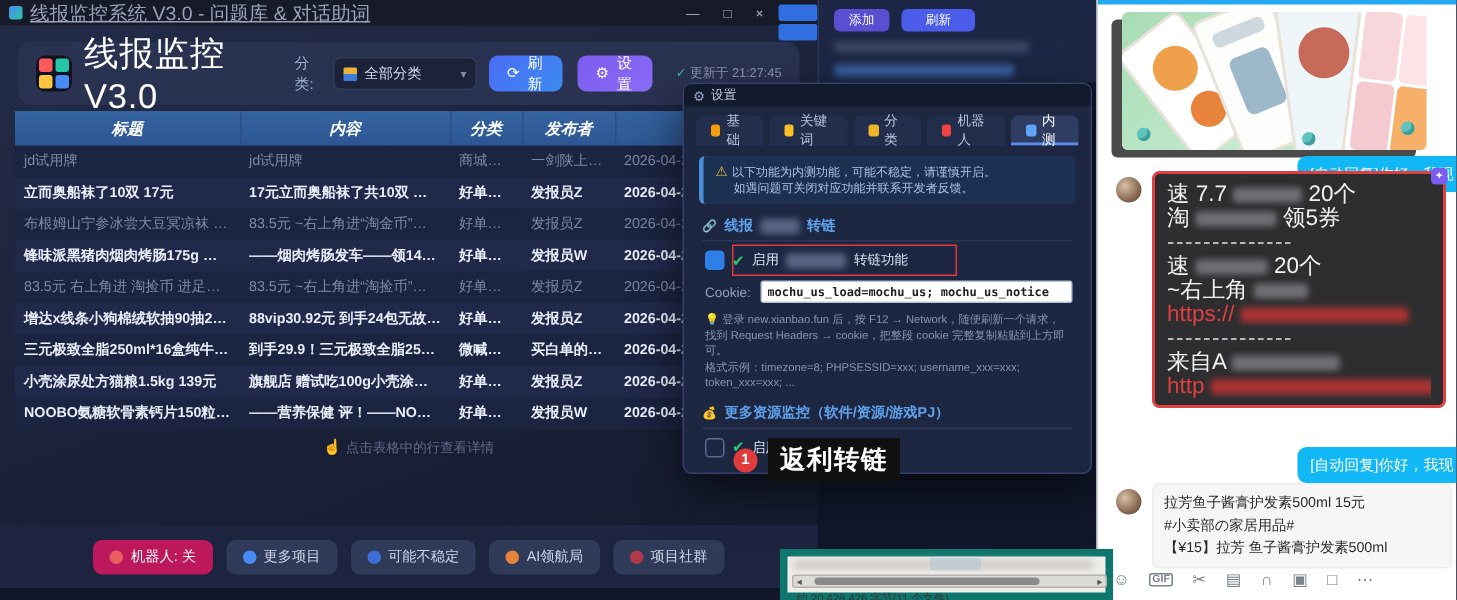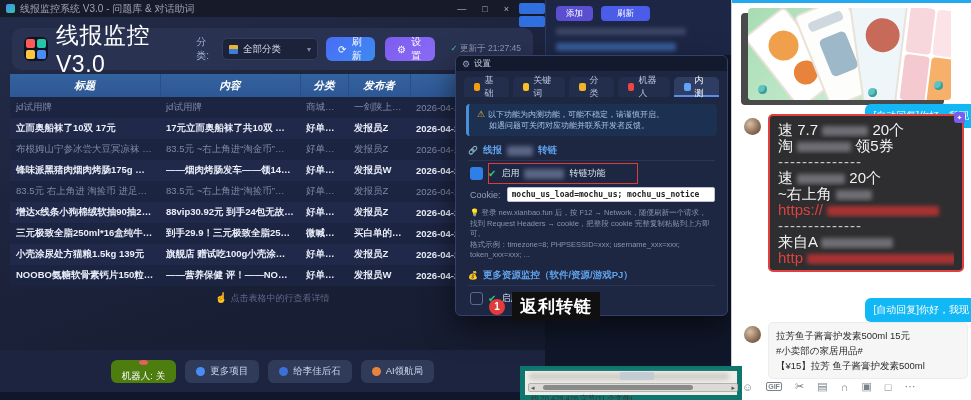--- a/index.html
+++ b/index.html
@@ -4,21 +4,21 @@
 <style>
   * { margin:0; padding:0; box-sizing:border-box; }
   html,body { width:971px; height:400px; overflow:hidden; font-family:"Liberation Sans",sans-serif; background:#11172a; }
   .abs { position:absolute; }
   #stage { position:relative; width:971px; height:400px; }
 
   
   #main-win { left:0; top:0; width:545px; height:392px; background:linear-gradient(160deg,#232c49 0%,#1a2138 55%,#151b2e 100%); }
   #main-titlebar { left:0; top:0; width:545px; height:17px; background:#171a28; display:flex; align-items:center; padding:0 6px; gap:5px; }
   #main-titlebar .ticon { width:9px; height:9px; border-radius:2px; background:linear-gradient(135deg,#4a8cf7,#2bc8a0); }
-  #main-titlebar .ttext { font-size:10px; color:#9aa3b8; white-space:nowrap; }
+  #main-titlebar .ttext { font-size:13px; color:#9aa3b8; white-space:nowrap;text-decoration:underline; }
   .win-ctrls { margin-left:auto; display:flex; gap:16px; padding-right:30px; }
   .win-ctrls span { font-size:9px; color:#aeb6c8; cursor:default; }
 
   #hdr-card { left:12px; top:28px; width:521px; height:42px; background:#2a3252; border-radius:9px; display:flex; align-items:center; padding:0 12px; gap:8px; }
   #logo { width:24px; height:24px; border-radius:6px; background:#10131f; display:grid; grid-template-columns:9px 9px; grid-template-rows:9px 9px; gap:2px; padding:2px; }
   #logo i { border-radius:2px; }
   #logo i:nth-child(1){background:#ff5a5a;} #logo i:nth-child(2){background:#25c6a8;}
   #logo i:nth-child(3){background:#ffc53d;} #logo i:nth-child(4){background:#4a8cf7;}
   #app-title { color:#fff; font-size:23px; font-weight:normal; letter-spacing:.5px; margin-right:16px; }
   .cat-label { color:#9fb0d0; font-size:10px; }
@@ -34,21 +34,21 @@
   #tbl { left:10px; top:74px; width:525px; border-collapse:collapse; table-layout:fixed; }
   #tbl th { background:linear-gradient(#34639f,#2d5794); color:#fff; font-size:10.5px; font-weight:bold; height:23px; border-right:1px solid #2a4f86;font-style:italic; }
   #tbl td { font-size:9.5px; height:21px; padding:0 6px; color:#7f8aa8; white-space:nowrap; overflow:hidden; text-overflow:ellipsis; }
   #tbl tr.bold td { color:#e9eef9; font-weight:bold; }
   #tbl tbody tr:nth-child(odd){ background:#1b2440; } #tbl tbody tr:nth-child(even){ background:#20294a; }
   #hint-row { left:0; top:292px; width:545px; text-align:center; font-size:9px; color:#5f6b8c; }
   #hint-row .point { color:#e8b339; font-size:10px; }
 
   #footer-bar { left:0; top:350px; width:545px; height:42px; background:#1d2440; display:flex; align-items:center; justify-content:center; gap:9px; }
   .foot-btn { height:23px; border-radius:6px; background:#303a59; color:#cdd6ea; font-size:9.5px; display:flex; align-items:center; gap:5px; padding:0 11px; border:none; cursor:pointer; }
-  .foot-btn.active { background:#4d7c0f; color:#fff;flex-direction:column; }
+  .foot-btn.active { background:#be185d; color:#fff; }
   .foot-btn .dot { width:9px; height:9px; border-radius:50%; }
 
   
   .edge-btn { width:26px; height:11px; border-radius:2px; background:#2f6fe0; }
 
   
   #behind-win { left:545px; top:0; width:186px; height:55px; background:#1d2745; border-left:1px solid #2c3a60; overflow:hidden; }
   .bw-btn { height:15px; border-radius:4px; color:#fff; font-size:8.5px; border:none; padding:0 10px; }
   .blurbar { background:#46506e; filter:blur(2px); border-radius:2px; opacity:.8; }
 
@@ -255,25 +255,29 @@
         <button class="foot-btn active">
           <span class="dot" style="background: rgb(232, 93, 93);"></span>
           <span>机器人: 关</span>
         </button>
         <button class="foot-btn">
           <span class="dot" style="background: rgb(74, 140, 247);"></span>
           <span>更多项目</span>
         </button>
         <button class="foot-btn">
           <span class="dot" style="background: rgb(61, 111, 217);"></span>
-          <span>给李佳后石</span>
+          <span>可能不稳定</span>
         </button>
         <button class="foot-btn">
           <span class="dot" style="background: rgb(232, 131, 60);"></span>
           <span>AI领航局</span>
+        </button>
+        <button class="foot-btn">
+          <span class="dot" style="background: rgb(176, 58, 74);"></span>
+          <span>项目社群</span>
         </button>
       </div>
   </div>
 
   <div class="edge-btn abs" style="left:519px; top:3px;"></div>
   <div class="edge-btn abs" style="left:519px; top:16px;"></div>
 
   <div id="behind-win" class="abs">
     <div style="display:flex; gap:8px; padding:6px 0 0 10px;">
       <button class="bw-btn" style="background:#5a4fd0;">添加</button>

